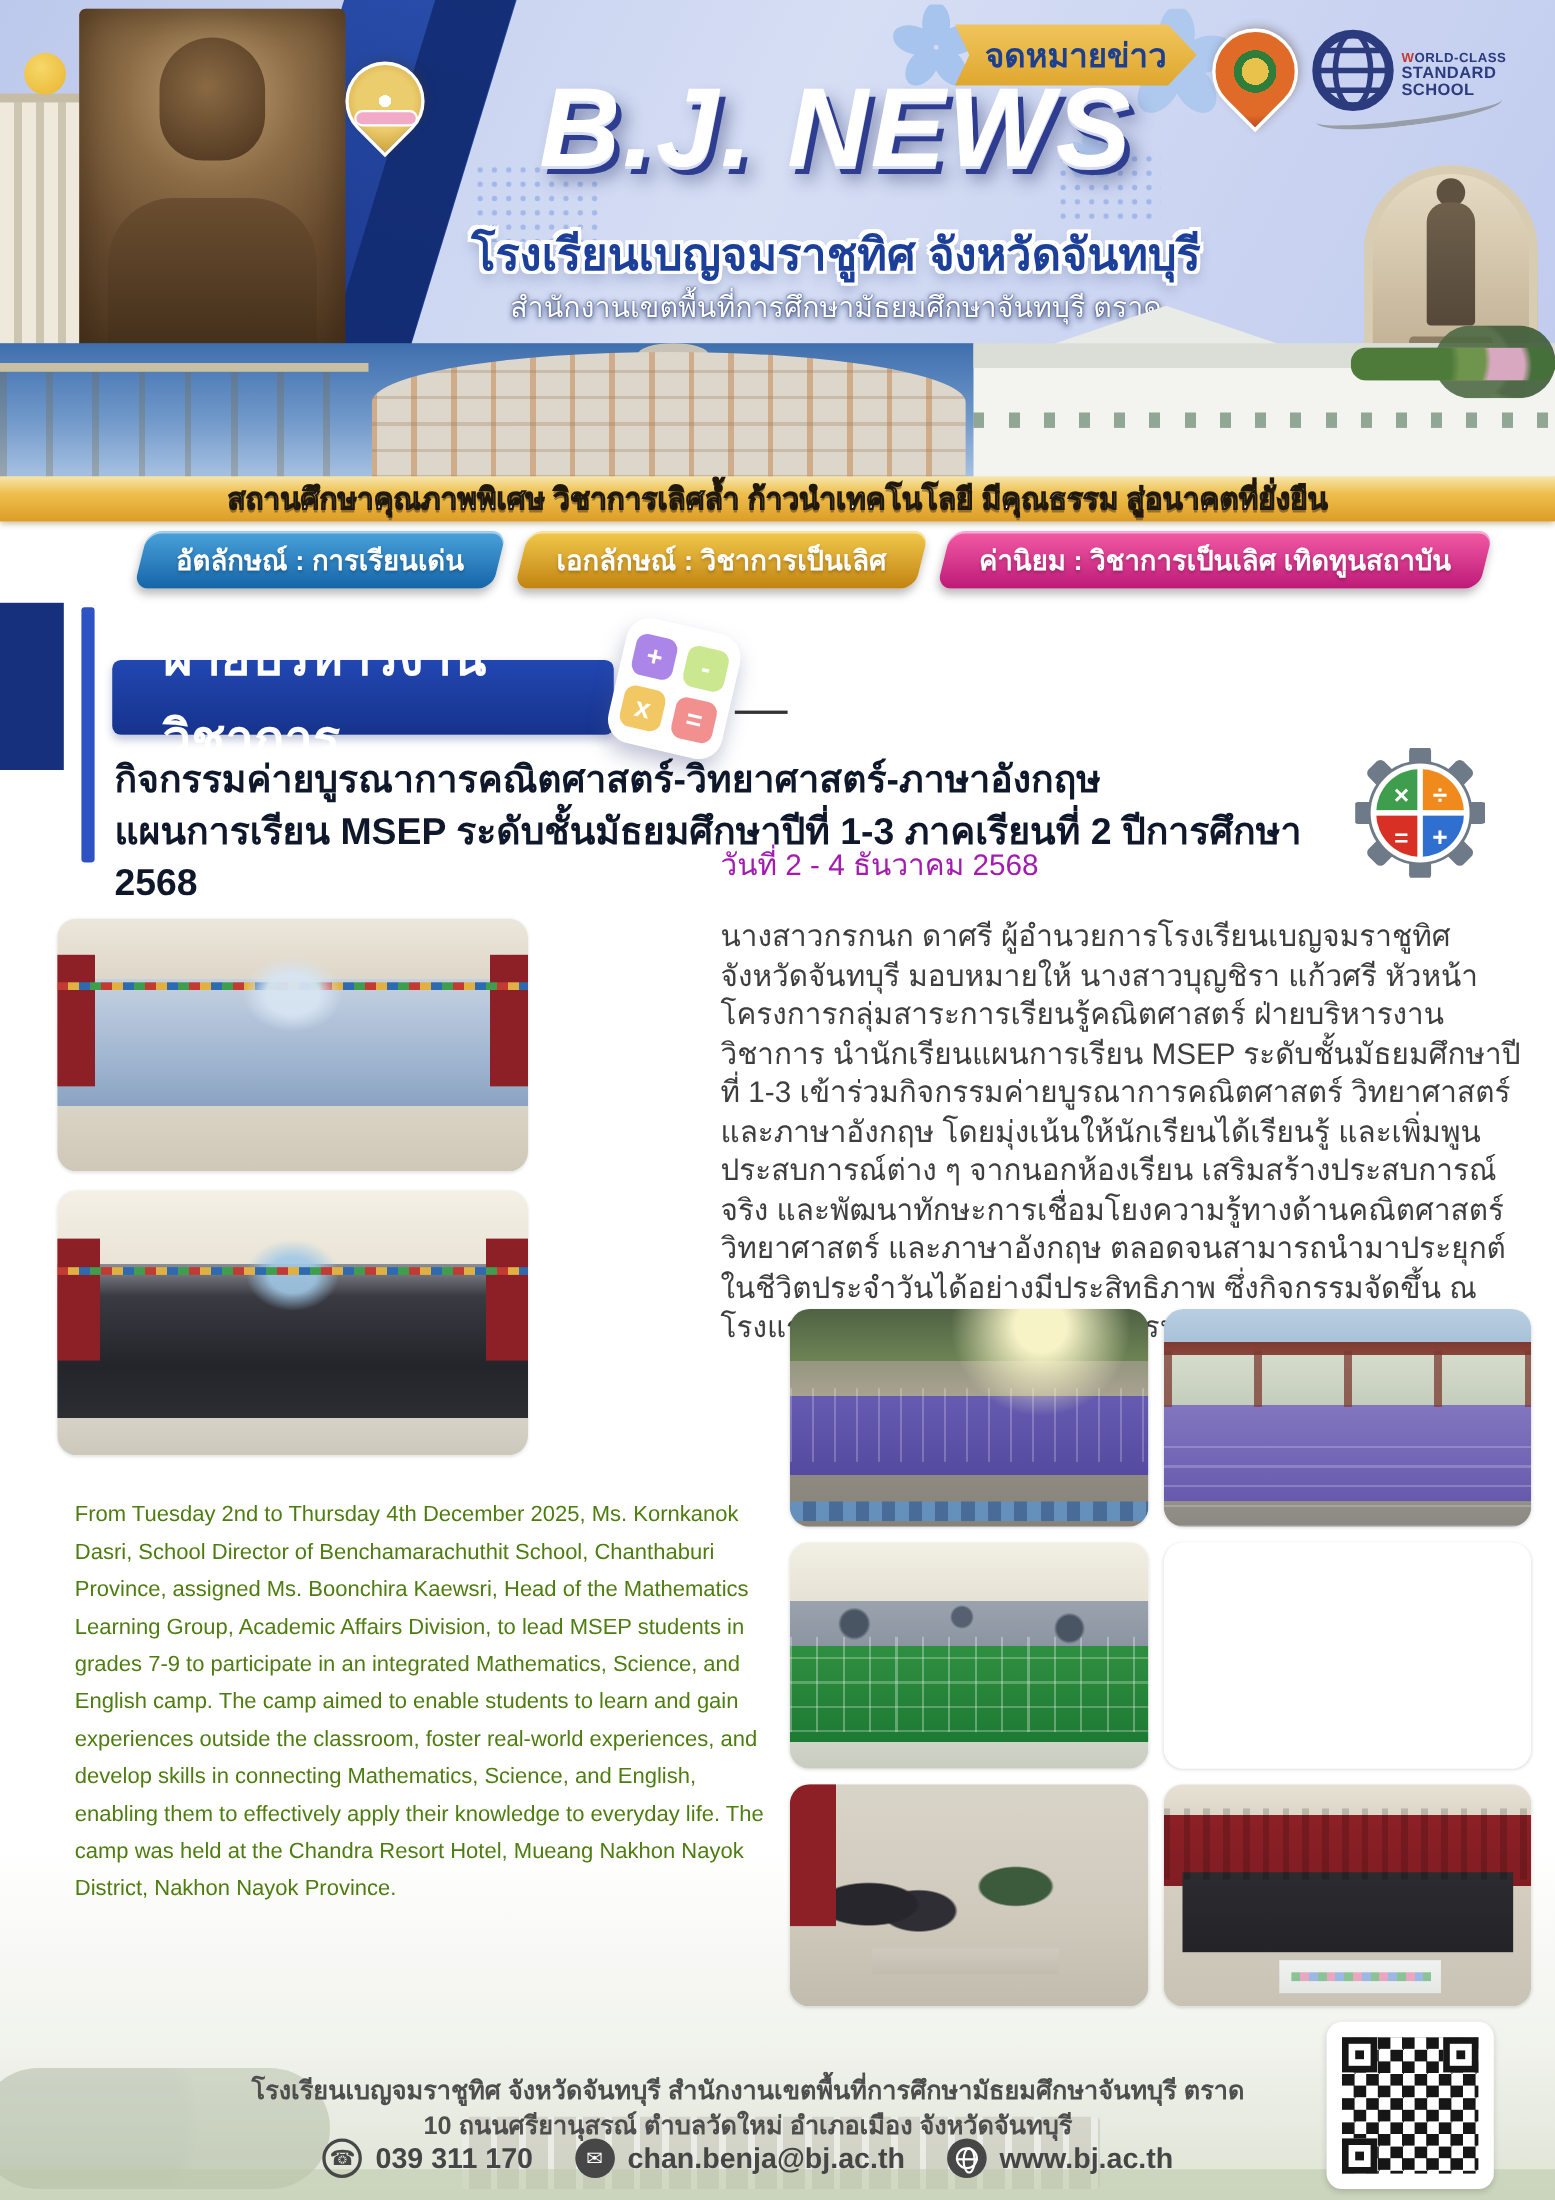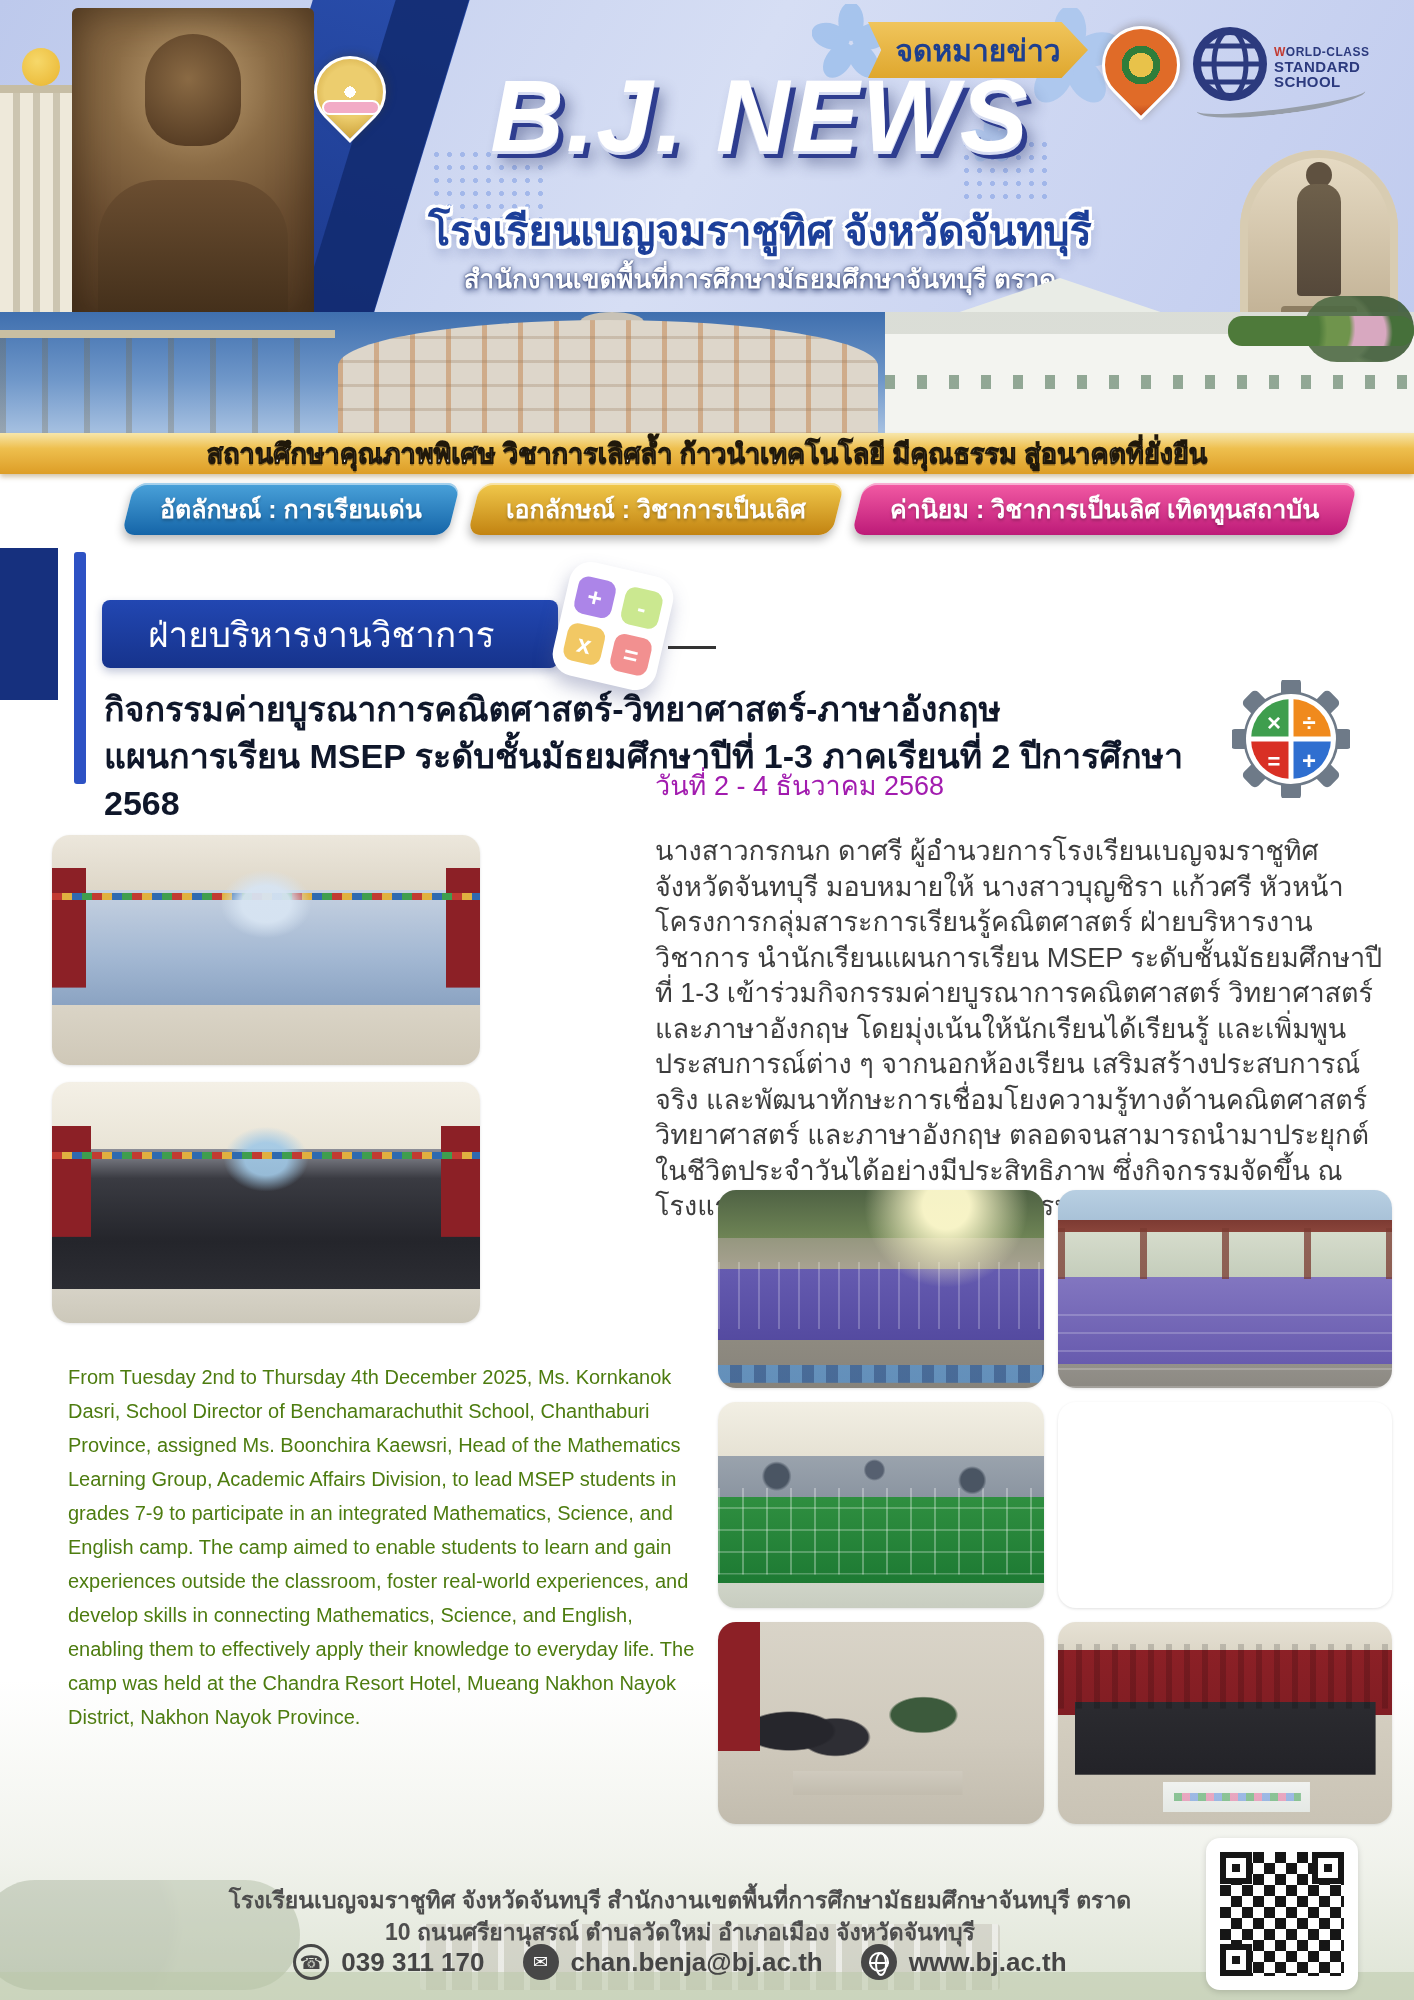--- a/index.html
+++ b/index.html
@@ -21,21 +21,21 @@
   .royal-emblem{left:314px;top:56px;width:72px;height:72px;border-radius:0 50% 50% 50%;transform:rotate(-135deg);
      background:radial-gradient(circle at 50% 50%,#fff 0 12%,#eccd6e 12% 55%,#cda23a 100%);border:3px solid #fff;box-shadow:0 3px 8px rgba(60,60,40,.35)}
   .royal-band{left:322px;top:100px;width:58px;height:15px;border-radius:8px;background:#f2abc6;border:2px solid #fff}
   .badge{left:868px;top:22px;width:220px;height:56px;background:linear-gradient(180deg,#f0c55c,#dfa72e);
      clip-path:polygon(0 0,88% 0,100% 50%,88% 100%,0 100%,6% 50%);display:flex;align-items:center;justify-content:center}
   .badge span{color:#1d3f8f;font-weight:800;font-size:30px}
   .masthead{left:370px;top:58px;width:780px;text-align:center;color:#fff;font-weight:800;font-style:italic;font-size:102px;letter-spacing:2px;
      text-shadow:0 3px 0 #d8def2,5px 7px 0 #2e3d8f,9px 12px 16px rgba(25,35,90,.45)}
   .school-name{left:350px;top:198px;width:820px;text-align:center;color:#1c3f99;font-weight:800;font-size:41px;
      text-shadow:-3px -3px 0 #fff,3px -3px 0 #fff,-3px 3px 0 #fff,3px 3px 0 #fff,0 -3px 0 #fff,0 3px 0 #fff,-3px 0 0 #fff,3px 0 0 #fff,0 8px 12px rgba(30,50,120,.35)}
-  .district{left:350px;top:258px;width:820px;text-align:center;color:#fff;font-weight:700;font-size:26px;
+  .district{left:350px;top:258px;width:820px;text-align:center;color:#fff;font-weight:400;font-size:26px;
      text-shadow:0 2px 6px rgba(16,34,92,.95),0 0 2px rgba(16,34,92,.9)}
   .dots{background-image:radial-gradient(rgba(90,130,220,.38) 2.2px,transparent 2.8px);background-size:13px 13px}
   .flower{opacity:.85}
   .yellow-dot{left:22px;top:48px;width:38px;height:38px;border-radius:50%;background:radial-gradient(circle at 40% 35%,#f6d86a,#e9b42e)}
   .moe{left:1102px;top:26px;width:78px;height:78px;border-radius:0 50% 50% 50%;transform:rotate(-135deg);
      background:radial-gradient(circle at 50% 50%,#e8c24a 0 24%,#2f7d3a 24% 38%,#e06b28 38% 78%,#bf4a1e 100%);border:3px solid #fff;box-shadow:0 3px 8px rgba(60,40,20,.3)}
   .wcss{left:1190px;top:22px;width:210px;height:104px}
   .wcss-text{position:absolute;left:84px;top:24px;color:#2c3a7e;font-weight:800;line-height:1.05}
   .wcss-l1{font-size:12px;letter-spacing:.5px}
   .wcss-l1::first-letter{color:#c23a32}
@@ -71,21 +71,21 @@
   .pill>span{transform:skewX(14deg);color:#fff;font-weight:800;font-size:25px;white-space:nowrap;text-shadow:0 2px 3px rgba(0,0,0,.25)}
   .pill1{background:linear-gradient(180deg,#4aa2da,#1565a8)}
   .pill2{background:linear-gradient(180deg,#f1c94c,#c28311)}
   .pill3{background:linear-gradient(180deg,#f35ba4,#bd1a78)}
 
   
   .left-block{left:0;top:548px;width:58px;height:152px;background:#16307e}
   .left-line{left:74px;top:552px;width:12px;height:232px;background:#2d52c4;border-radius:3px}
   .ribbon{left:102px;top:600px;width:456px;height:68px;border-radius:8px;background:linear-gradient(180deg,#2247b2,#16338c);
      display:flex;align-items:center;padding-left:46px;box-shadow:0 4px 8px rgba(20,40,110,.25)}
-  .ribbon span{color:#fff;font-weight:400;font-size:35px}
+  .ribbon span{color:#fff;font-weight:700;font-size:46px}
   .calc{left:560px;top:568px;width:106px;height:116px;background:#fff;border-radius:22px;transform:rotate(13deg);
      box-shadow:0 10px 18px rgba(80,90,140,.35);display:flex;align-items:center;justify-content:center}
   .calc-grid{display:grid;grid-template-columns:38px 38px;gap:10px}
   .k{width:38px;height:38px;border-radius:10px;color:#fff;font-weight:800;font-size:25px;display:flex;align-items:center;justify-content:center}
   .k1{background:#ac85e8}.k2{background:#cbe890}.k3{background:#f2c864}.k4{background:#f29090}
   .rule{left:668px;top:646px;width:48px;height:3px;background:#333}
 
   .title1,.title2{left:104px;width:1130px;color:#0f172a;font-weight:800;font-size:34px;line-height:47px}
   .title1{top:686px}.title2{top:733px}
 

